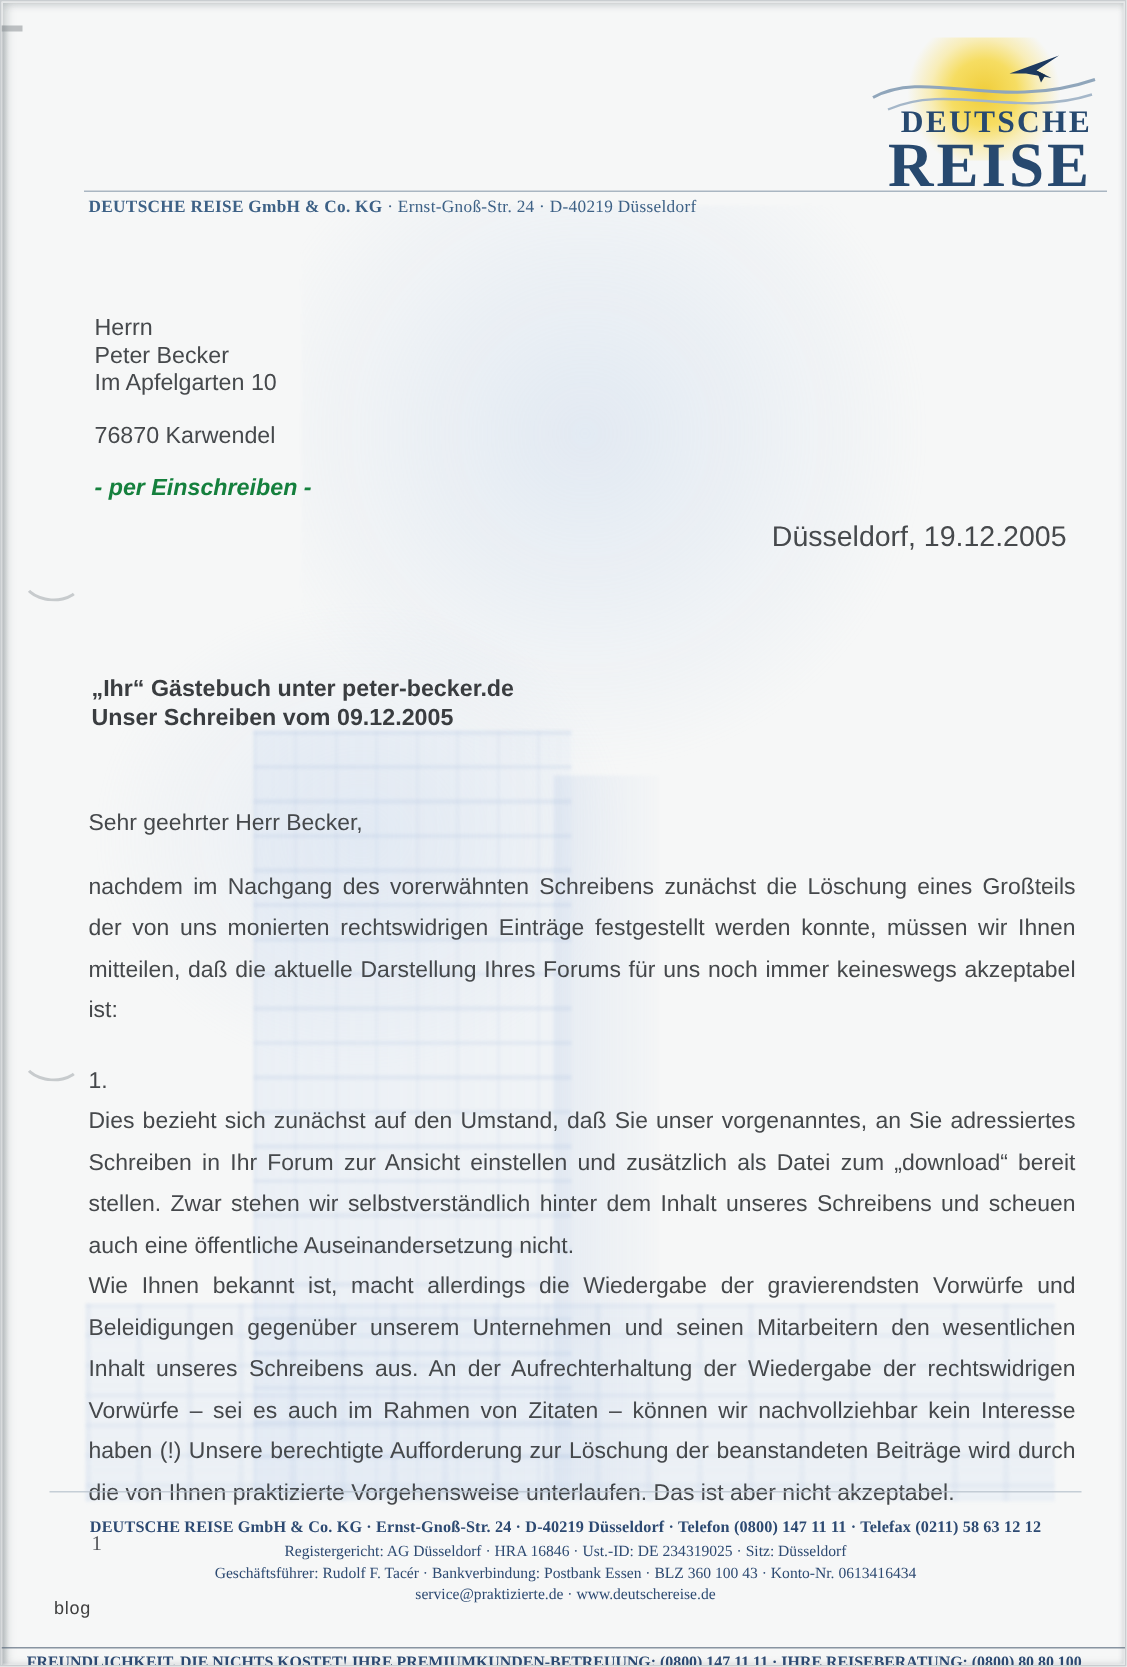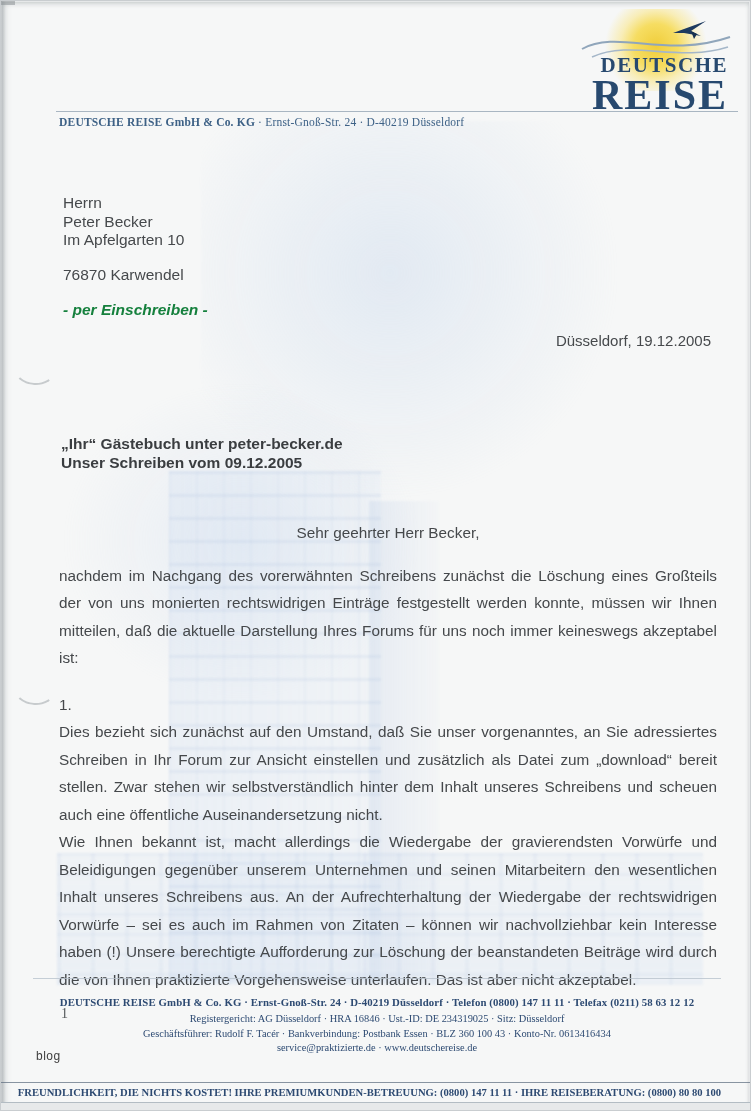--- a/index.html
+++ b/index.html
@@ -10,21 +10,21 @@
     background:#f6f7f7;
     overflow:hidden;
     font-family:"Liberation Sans", sans-serif;
     border:1px solid #c9cdd0;
     box-shadow: inset 0 0 0 1px #e6e8e9,
                 inset 4px 0 6px rgba(120,128,134,.28),
                 inset 0 3px 5px rgba(120,128,134,.22),
                 inset -2px 0 3px rgba(150,156,160,.15);
     box-sizing:border-box;
   }
-  .layer{position:absolute;inset:0;}
+  .layer{position:absolute;inset:0;margin-top:16px;}
   .artifacts{z-index:1;}
   .content-layer{z-index:3;}
 
   
   .corner-smudge{position:absolute;left:0;top:0;width:14px;height:4px;background:#8d9296;opacity:.55;}
   .edge-left{position:absolute;left:0;top:0;width:5px;height:100%;
     background:linear-gradient(90deg, rgba(130,138,144,.35), rgba(130,138,144,0));}
   .scan-bottom{position:absolute;left:0;top:1101px;width:100%;height:10px;
     background:#e7e9ea;border-top:1px solid #b3bcc3;}
   .punch{position:absolute;width:38px;height:28px;border:2px solid transparent;
@@ -64,28 +64,28 @@
   .sender-rule{position:absolute;left:55px;top:110px;width:682px;height:0;
     border-top:1.5px solid #a9b6c2;}
   .sender-line{position:absolute;left:58px;top:115px;font-size:11.5px;color:#3d6186;
     font-family:"Liberation Serif",serif;letter-spacing:.2px;}
   .sender-line .b{font-weight:bold;}
 
   
   .recipient{position:absolute;left:62px;top:193px;font-size:15.5px;color:#46494c;line-height:18.5px;}
   .recipient .gap{height:16px;}
   .delivery{font-weight:bold;margin-top:17px;color:#15803d;font-style:italic;}
-  .date-line{position:absolute;right:39px;top:331px;font-size:15px;color:#46494c;}
+  .date-line{position:absolute;right:39px;top:331px;font-size:19px;color:#46494c;}
 
   .subject{position:absolute;left:60px;top:434px;font-size:15.5px;font-weight:bold;
     color:#3a3d40;line-height:18.5px;}
 
   .body-text{position:absolute;left:58px;top:518px;width:658px;font-size:15.3px;
     color:#45484b;line-height:27.5px;text-align:justify;}
-  .body-text .salutation{margin:0 0 15px 0;text-align:center;}
+  .body-text .salutation{margin:0 0 15px 0;text-align:left;}
   .body-text p{margin:0;}
   .body-text .p1{margin-bottom:19px;}
   .body-text .num{margin-bottom:0;text-align:left;}
 
   .page-number{position:absolute;left:60px;top:1005px;font-size:14px;color:#55585b;
     font-family:"Liberation Serif",serif;}
   .blog-mark{position:absolute;left:35px;top:1048px;font-size:12px;color:#404040;letter-spacing:.5px;}
 
   
   .footer-rule{position:absolute;left:32px;top:977px;width:688px;border-top:1px solid #b9c3cd;opacity:.8;}

